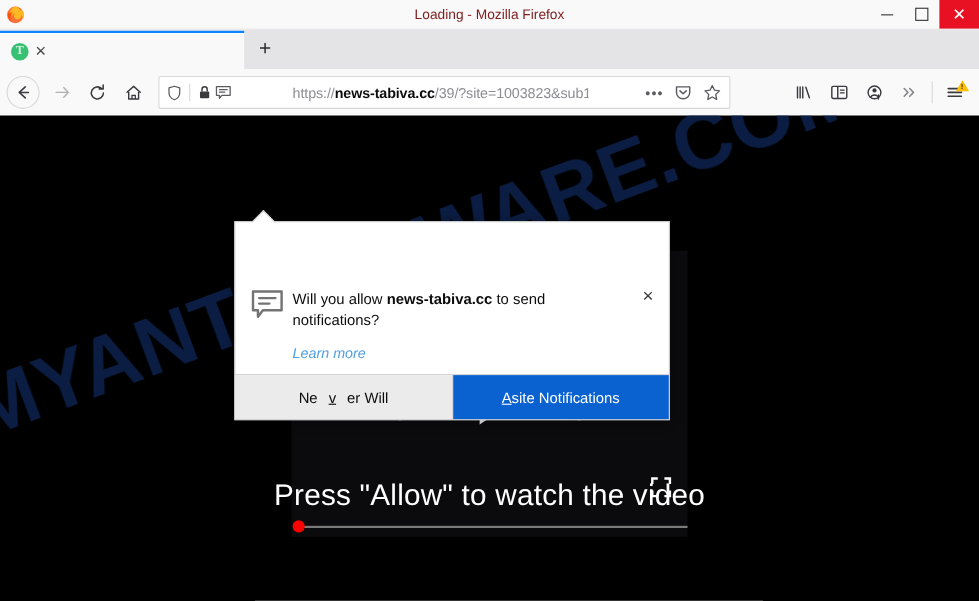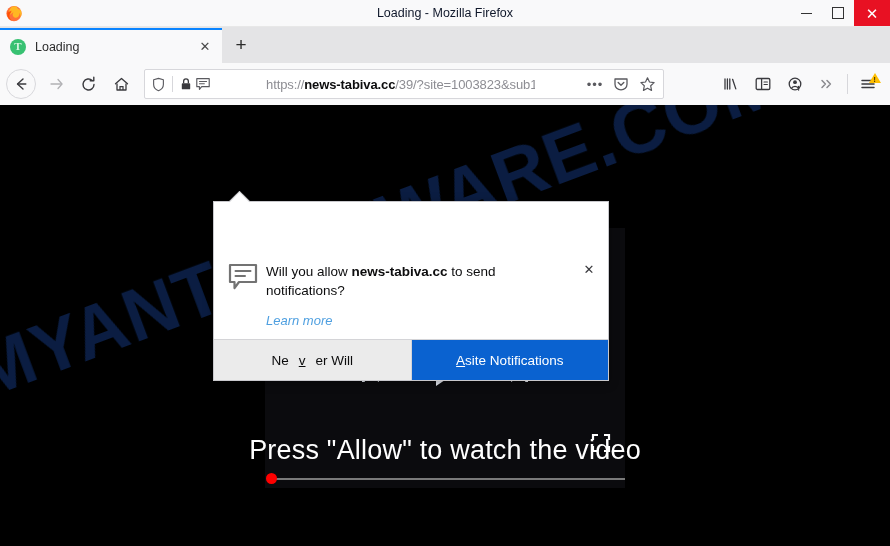--- a/index.html
+++ b/index.html
@@ -35,21 +35,21 @@
     margin-left: 5px;
     position: relative;
     flex: 0 0 18px;
   }
   .ff-logo svg { display: block; }
   .title-text {
     position: absolute;
     left: 0; right: 0;
     text-align: center;
     font-size: 12.5px;
-    color: #0f172a;
+    color: #7f1d1d;
     line-height: 26px;
     pointer-events: none;
     border-radius: 12px;
   }
   .win-controls {
     margin-left: auto;
     display: flex;
     height: 26px;
     position: relative; z-index: 3;
   }
@@ -383,21 +383,20 @@
       </div>
       <div class="win-btn close">
         <span class="close-glyph">✕</span>
       </div>
     </div>
   </div>
 
   <div class="tabstrip">
     <div class="tab">
       <span class="tab-favicon">T</span>
-      <span class="tab-title">Loading</span>
       <span class="tab-close">✕</span>
     </div>
     <div class="newtab">+</div>
   </div>
 
   <div class="navbar">
     <div class="nav-btn back">
       <svg width="16" height="16" viewBox="0 0 16 16">
         <path d="M10 3L4.5 8l5.5 5" stroke="#3a3a3e" stroke-width="1.4" fill="none" stroke-linecap="round" stroke-linejoin="round"></path>
         <path d="M4.8 8h8" stroke="#3a3a3e" stroke-width="1.4" stroke-linecap="round"></path>

